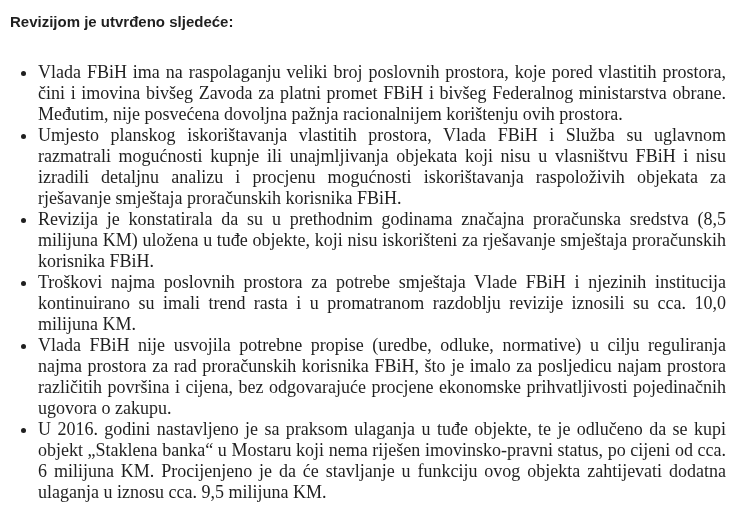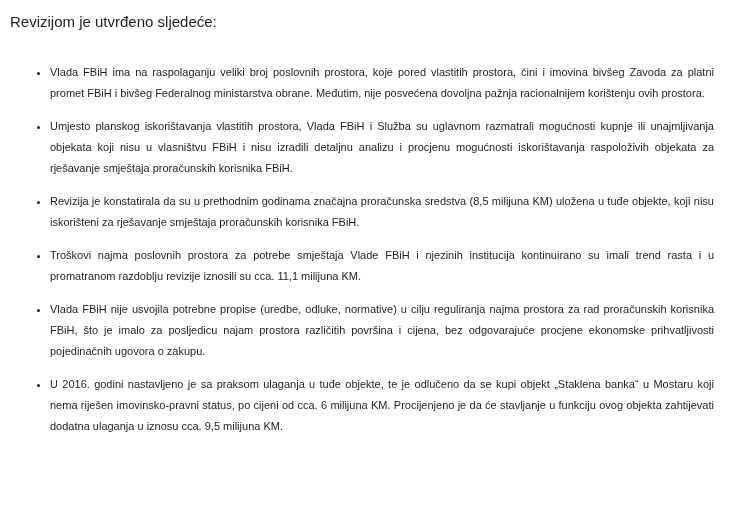--- a/index.html
+++ b/index.html
@@ -16,43 +16,44 @@
   }
   .page {
     box-sizing: border-box;
     width: 738px;
     height: 517px;
     padding: 11px 12px 0 10px;
   }
   .heading {
     margin: 0;
     font-size: 15px;
-    font-weight: normal;
+    font-weight: bold;
     line-height: 21px;
   }
   ul.bullets {
     margin: 30px 0 0 0;
     padding: 0 0 0 28px;
     list-style: disc outside;
   }
   ul.bullets li {
-    margin: 12px;
+    margin: 0;
     padding: 0;
-    font-size: 11px;
+    font-size: 18px;
     line-height: 21px;
     text-align: justify;
+    font-family: Liberation Serif, serif;
   }
 </style>
 </head>
 <body>
 
 <div class="page">
   <p class="heading">Revizijom je utvrđeno sljedeće:</p>
 
   <ul class="bullets">
     <li>Vlada FBiH ima na raspolaganju veliki broj poslovnih prostora, koje pored vlastitih prostora, čini i imovina bivšeg Zavoda za platni promet FBiH i bivšeg Federalnog ministarstva obrane. Međutim, nije posvećena dovoljna pažnja racionalnijem korištenju ovih prostora.</li>
     <li>Umjesto planskog iskorištavanja vlastitih prostora, Vlada FBiH i Služba su uglavnom razmatrali mogućnosti kupnje ili unajmljivanja objekata koji nisu u vlasništvu FBiH i nisu izradili detaljnu analizu i procjenu mogućnosti iskorištavanja raspoloživih objekata za rješavanje smještaja proračunskih korisnika FBiH.</li>
     <li>Revizija je konstatirala da su u prethodnim godinama značajna proračunska sredstva (8,5 milijuna KM) uložena u tuđe objekte, koji nisu iskorišteni za rješavanje smještaja proračunskih korisnika FBiH.</li>
-    <li>Troškovi najma poslovnih prostora za potrebe smještaja Vlade FBiH i njezinih institucija kontinuirano su imali trend rasta i u promatranom razdoblju revizije iznosili su cca. 11,1 milijuna KM.</li>
+    <li>Troškovi najma poslovnih prostora za potrebe smještaja Vlade FBiH i njezinih institucija kontinuirano su imali trend rasta i u promatranom razdoblju revizije iznosili su cca. 10,0 milijuna KM.</li>
     <li>Vlada FBiH nije usvojila potrebne propise (uredbe, odluke, normative) u cilju reguliranja najma prostora za rad proračunskih korisnika FBiH, što je imalo za posljedicu najam prostora različitih površina i cijena, bez odgovarajuće procjene ekonomske prihvatljivosti pojedinačnih ugovora o zakupu.</li>
     <li>U 2016. godini nastavljeno je sa praksom ulaganja u tuđe objekte, te je odlučeno da se kupi objekt „Staklena banka“ u Mostaru koji nema riješen imovinsko-pravni status, po cijeni od cca. 6 milijuna KM. Procijenjeno je da će stavljanje u funkciju ovog objekta zahtijevati dodatna ulaganja u iznosu cca. 9,5 milijuna KM.</li>
   </ul>
 </div>
 
 </body></html>

